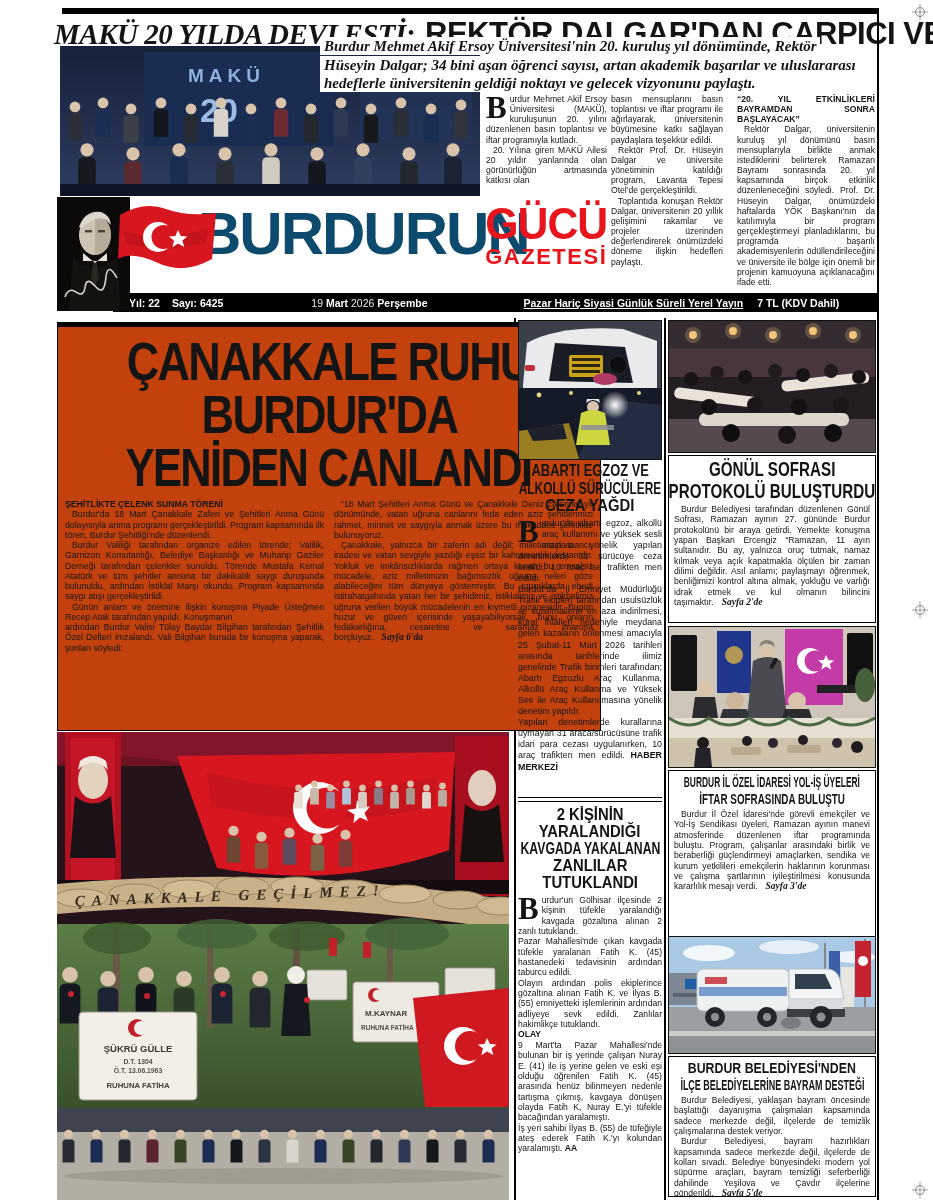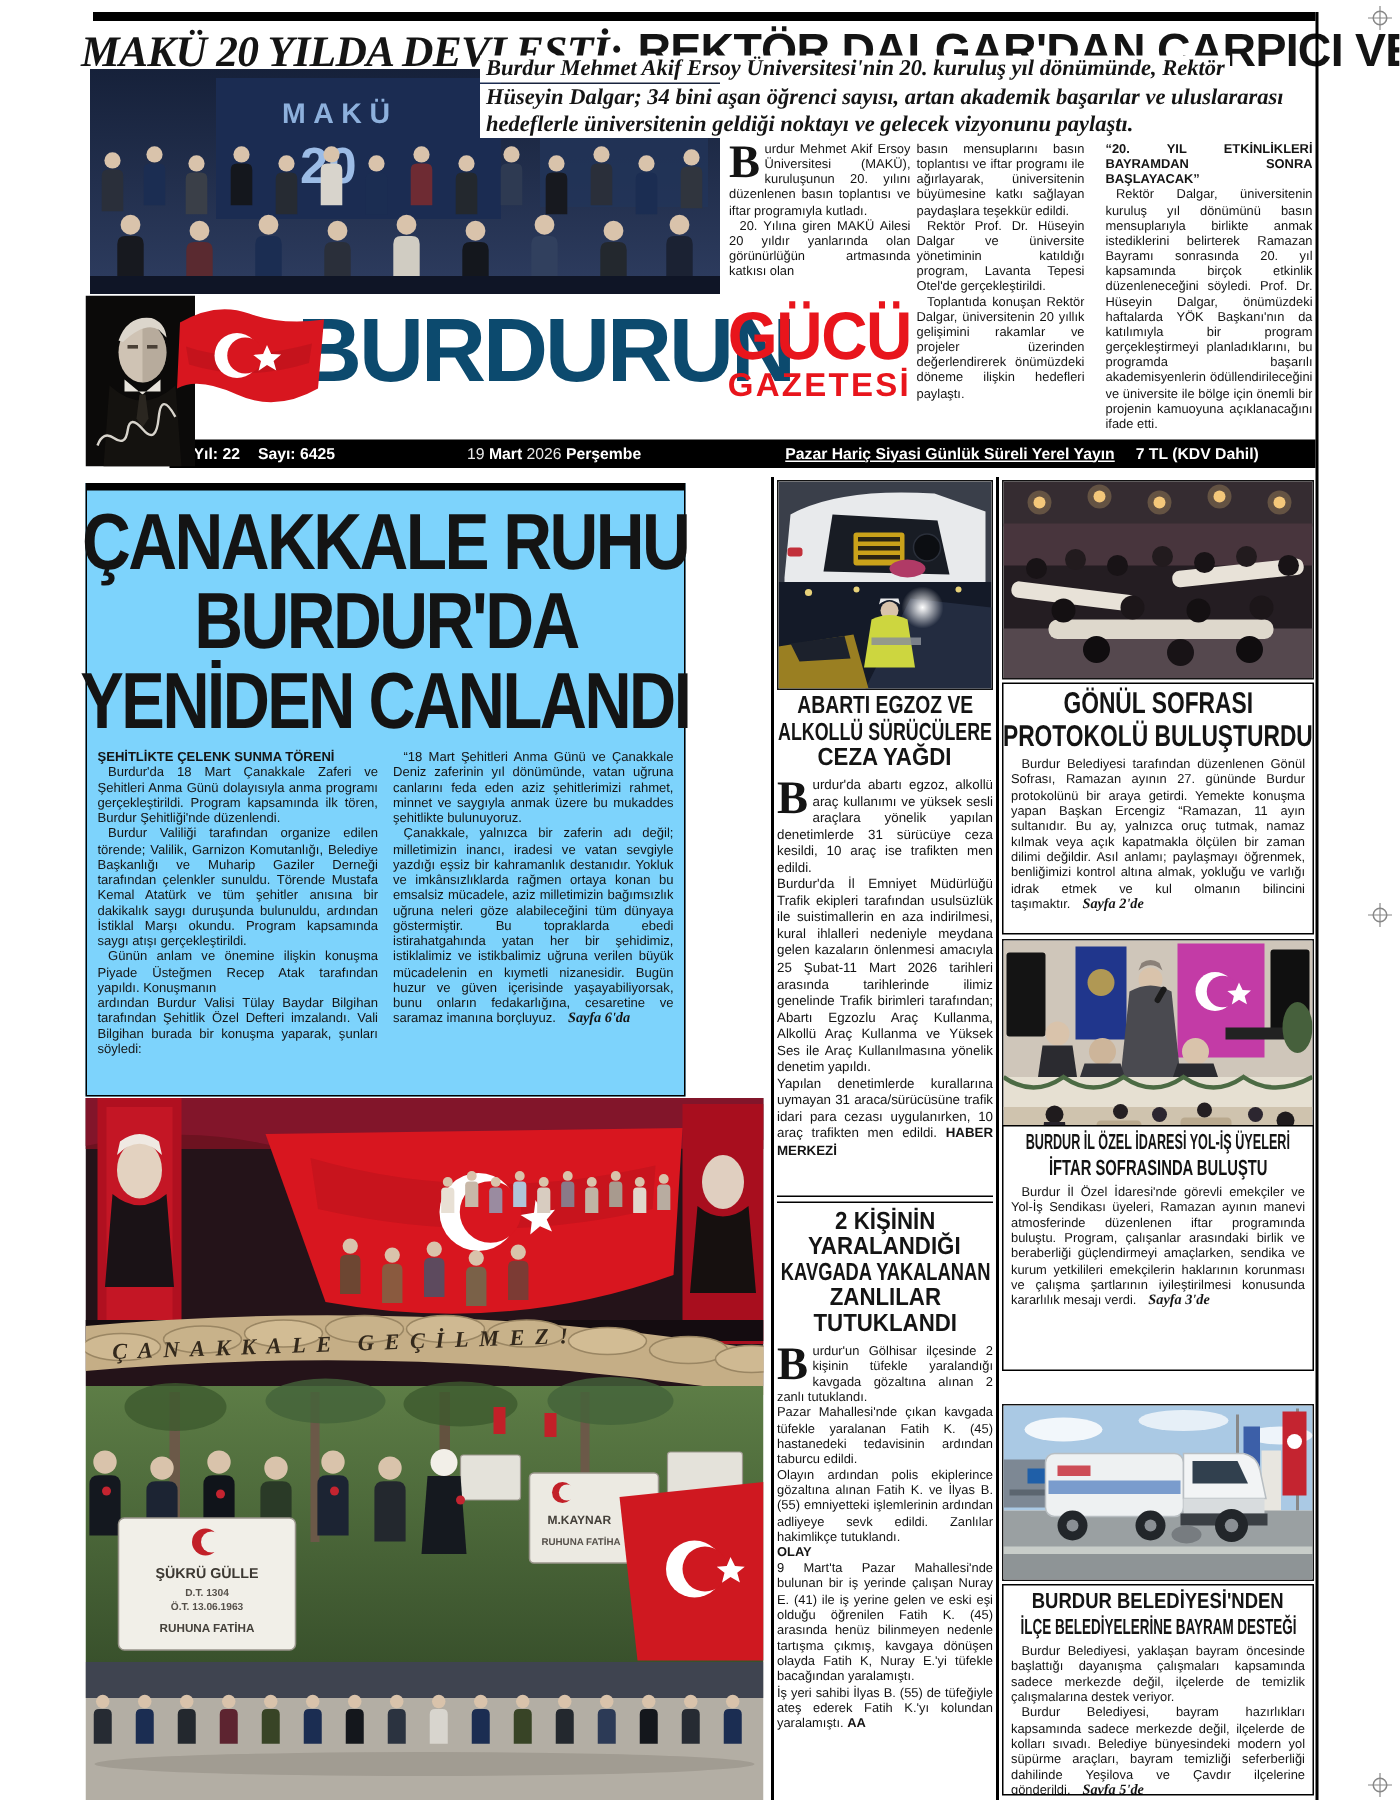--- a/index.html
+++ b/index.html
@@ -60,22 +60,22 @@
   .datebar .d-date{margin-left:88px;}
   .datebar .d-date .lt{font-weight:normal;color:#e8e8e8;}
   .datebar .d-pub{margin-left:96px;text-decoration:underline;}
   .datebar .d-price{margin-left:14px;}
   
   .vrule{background:#000;width:2px;top:318px;height:882px;}
   .vrule1{left:514px;}
   .vrule2{left:664px;}
   .page-edge{left:877px;top:8px;width:2px;height:1192px;background:#000;}
   
-  .lead-box{left:57px;top:322px;width:400px;height:409px;box-sizing:border-box;
-            border:1px solid #000;border-top:5px solid #000;background:#7dd3fc;}
+  .lead-box{left:57px;top:322px;width:544px;height:409px;box-sizing:border-box;
+            border:1px solid #000;border-top:5px solid #000;background:#c2410c;}
   .lead-headline{margin-top:8px;}
   .lead-headline .cline{font-size:53px;letter-spacing:-2px;}
   .lead-cols{margin:5px 7px 0 7px;height:218px;overflow:hidden;
              column-count:2;column-gap:10px;font-size:8.7px;line-height:10.25px;
              text-align:justify;}
   .lead-cols p{margin:0;}
   .lead-photo{left:57px;top:732px;width:452px;height:468px;}
   
   .mid-photo{left:518px;top:320px;width:144px;height:140px;box-sizing:border-box;
              border:1px solid #111;}
@@ -89,21 +89,21 @@
   .mid-story2 .cline{font-size:16.5px;line-height:17px;--sx:0.78;}
   .mid-story2 .bt{font-size:8.6px;line-height:10.35px;margin-top:4px;}
   
   .r-photo{box-sizing:border-box;border:1px solid #111;}
   .r-photo svg{display:block;}
   .r-photo1{left:668px;top:320px;width:208px;height:133px;}
   .r-box{left:668px;width:208px;box-sizing:border-box;border:1px solid #000;
          padding:3px 5px;background:#fff;overflow:hidden;}
   .r-box1{top:455px;height:168px;}
   .r-box1 .cline{font-size:20px;line-height:21.5px;--sx:0.76;}
-  .r-box2{top:750px;height:164px;}
+  .r-box2{top:770px;height:199px;}
   .r-box3{top:1056px;height:141px;}
   .rb-head-sm .cline{font-size:14.5px;line-height:16.5px;}
   .r-box .bt{font-size:8.6px;line-height:10.35px;margin-top:2px;}
   .r-photo2{left:668px;top:626px;width:208px;height:142px;}
   .r-photo3{left:668px;top:936px;width:208px;height:118px;}
   
   .crop{width:16px;height:16px;left:912px;}
 </style>
 </head>
 <body>

